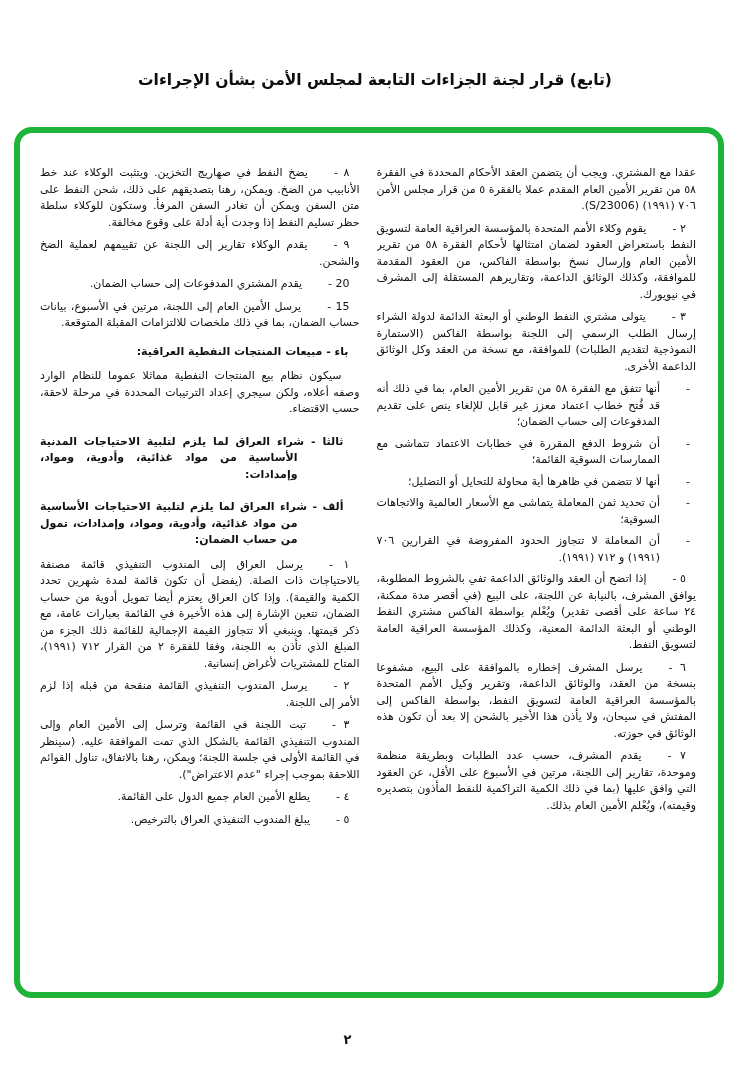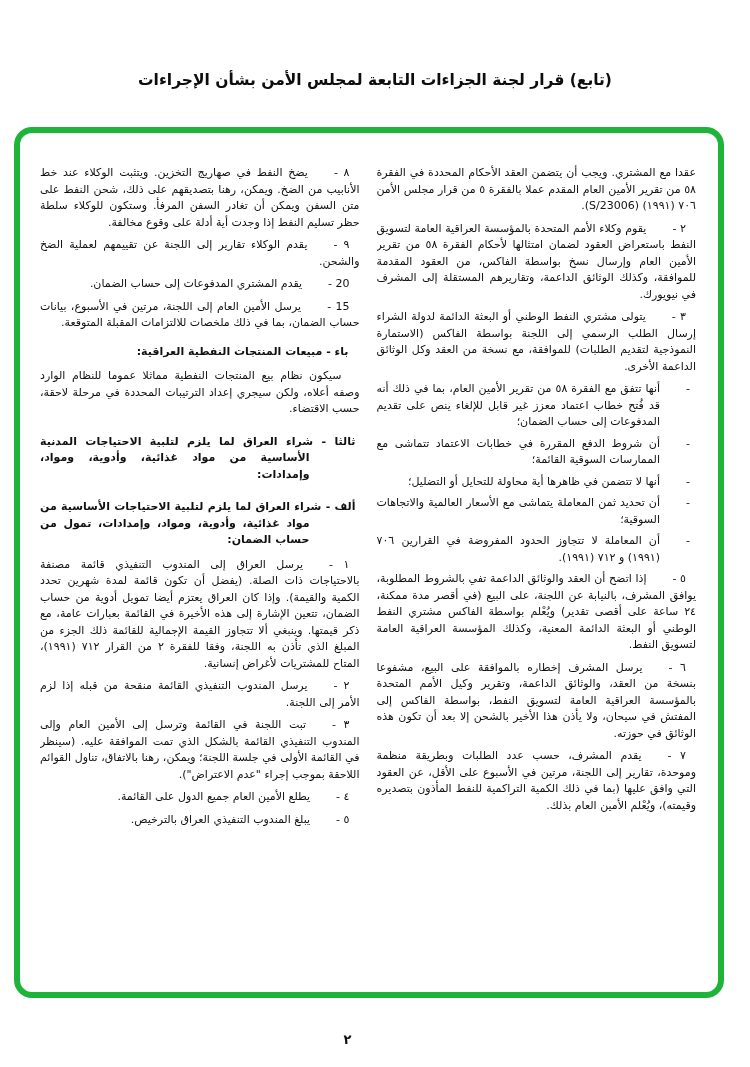--- a/index.html
+++ b/index.html
@@ -37,21 +37,21 @@
   .tab{display:inline-block;width:26px;}
   .col p.dash{
     position:relative;padding-right:36px;text-indent:0;margin-bottom:5px;
   }
   .dmark{position:absolute;right:6px;top:0;}
   .col p.heading{
     font-weight:bold;margin:12px 7px 8px 0;text-indent:4px;
   }
   .col p.plain{text-indent:18px;margin-bottom:15px;}
   .col p.heading2{
-    font-weight:bold;margin:16px 4px 8px 0;
+    font-weight:bold;margin:16px 16px 8px 0;
     padding-right:46px;text-indent:-46px;
   }
   .page-number{
     position:absolute;top:1032px;left:0;width:750px;text-align:center;
     font-weight:bold;font-size:13px;padding-right:55px;box-sizing:border-box;
   }
 </style>
 </head>
 <body>
 

